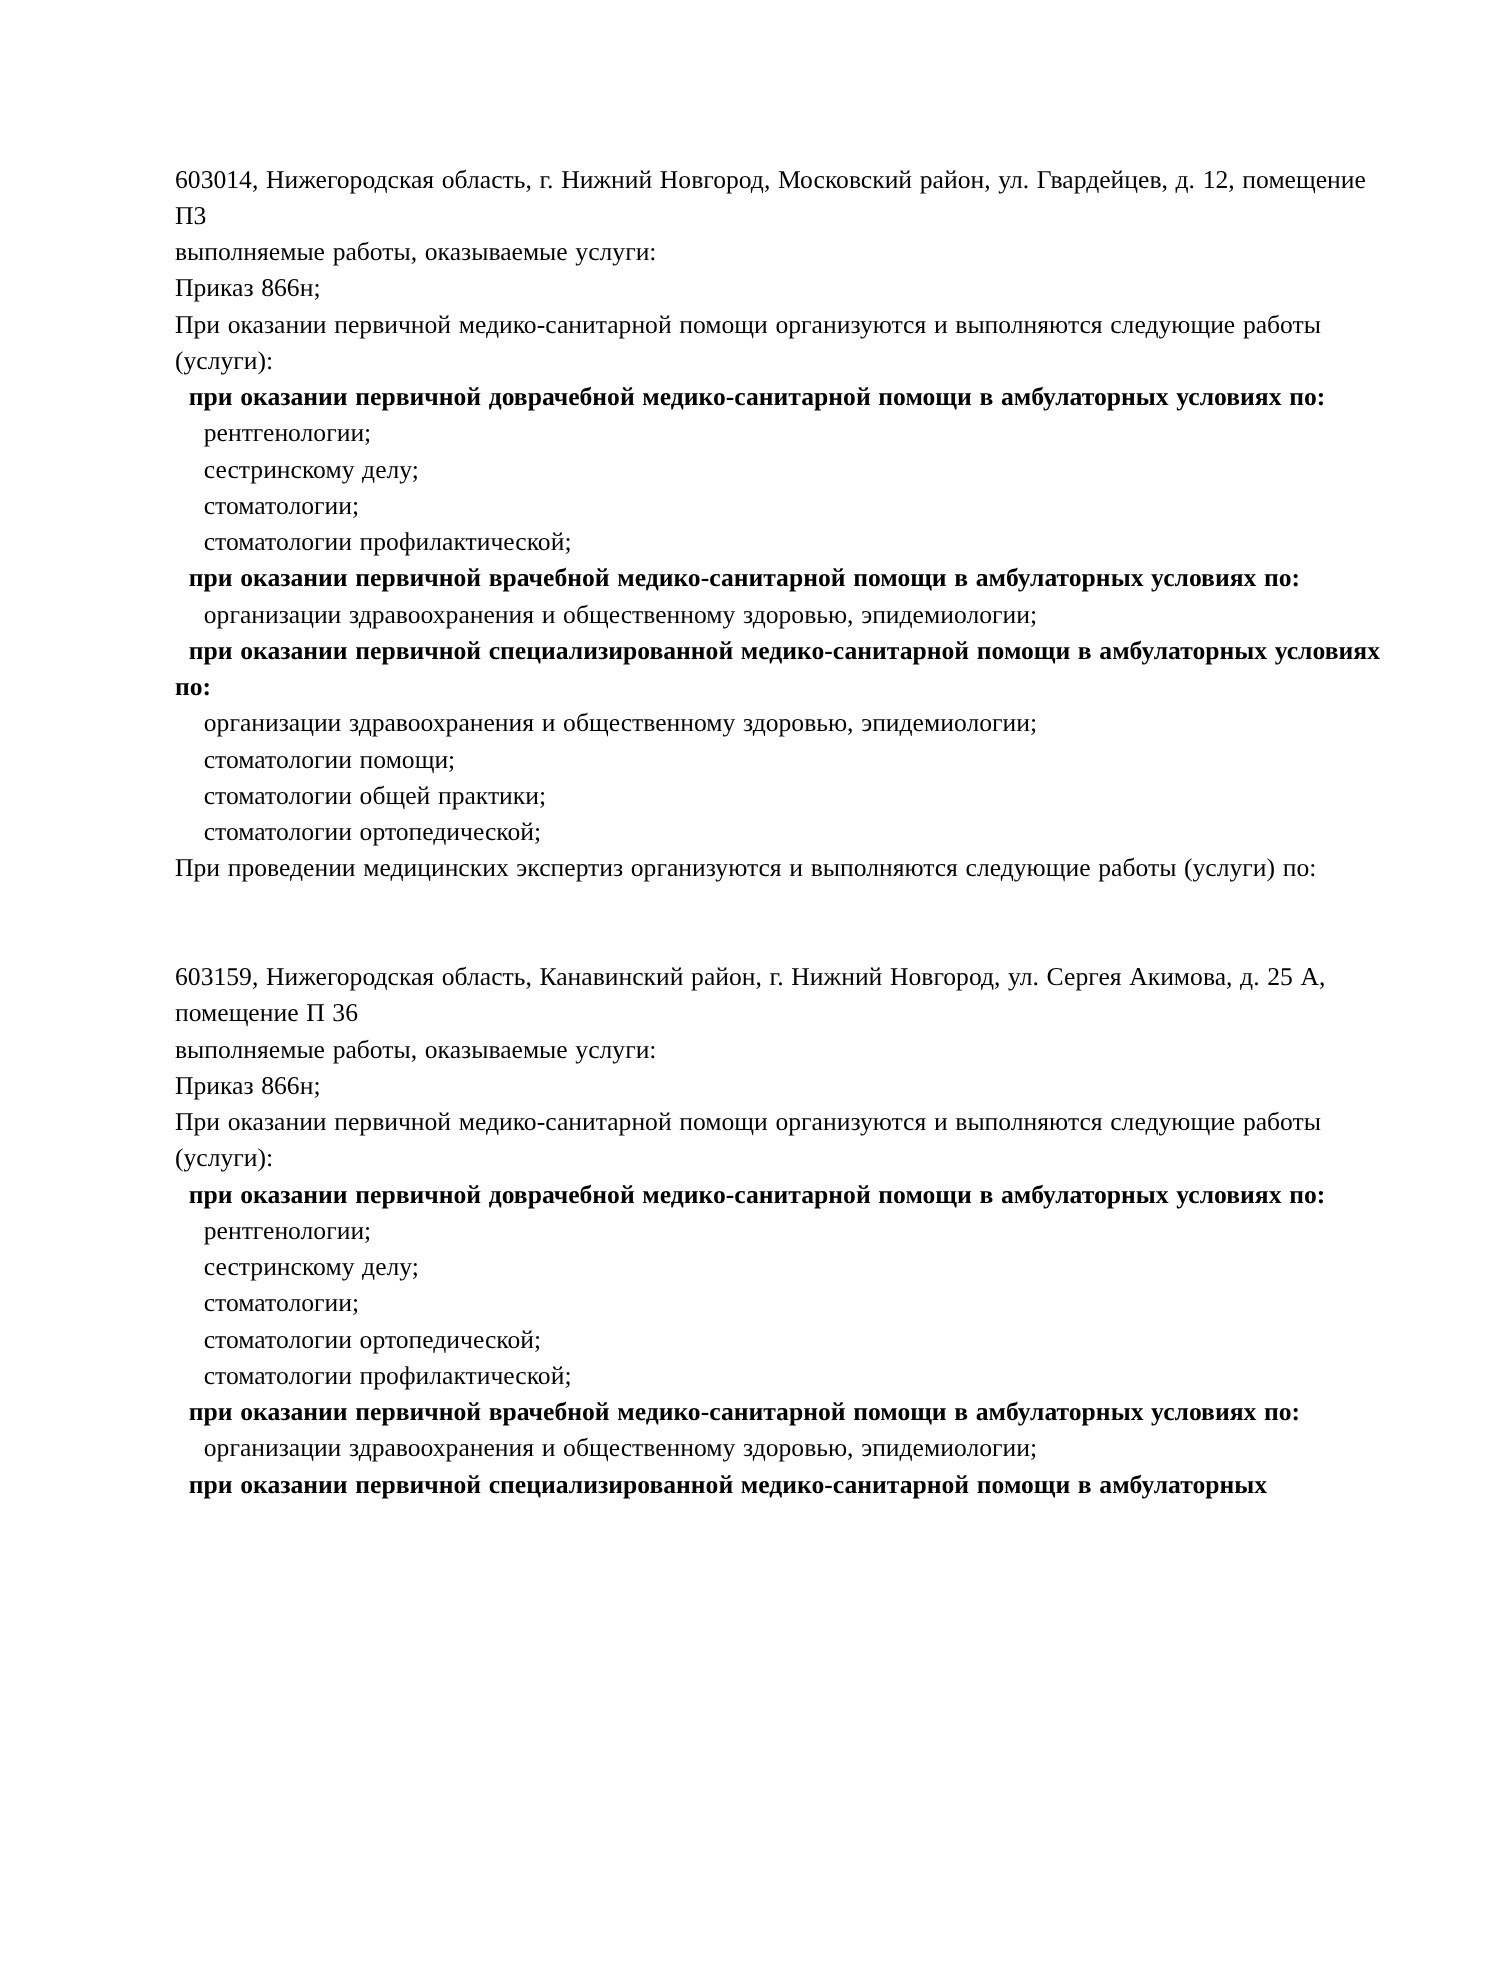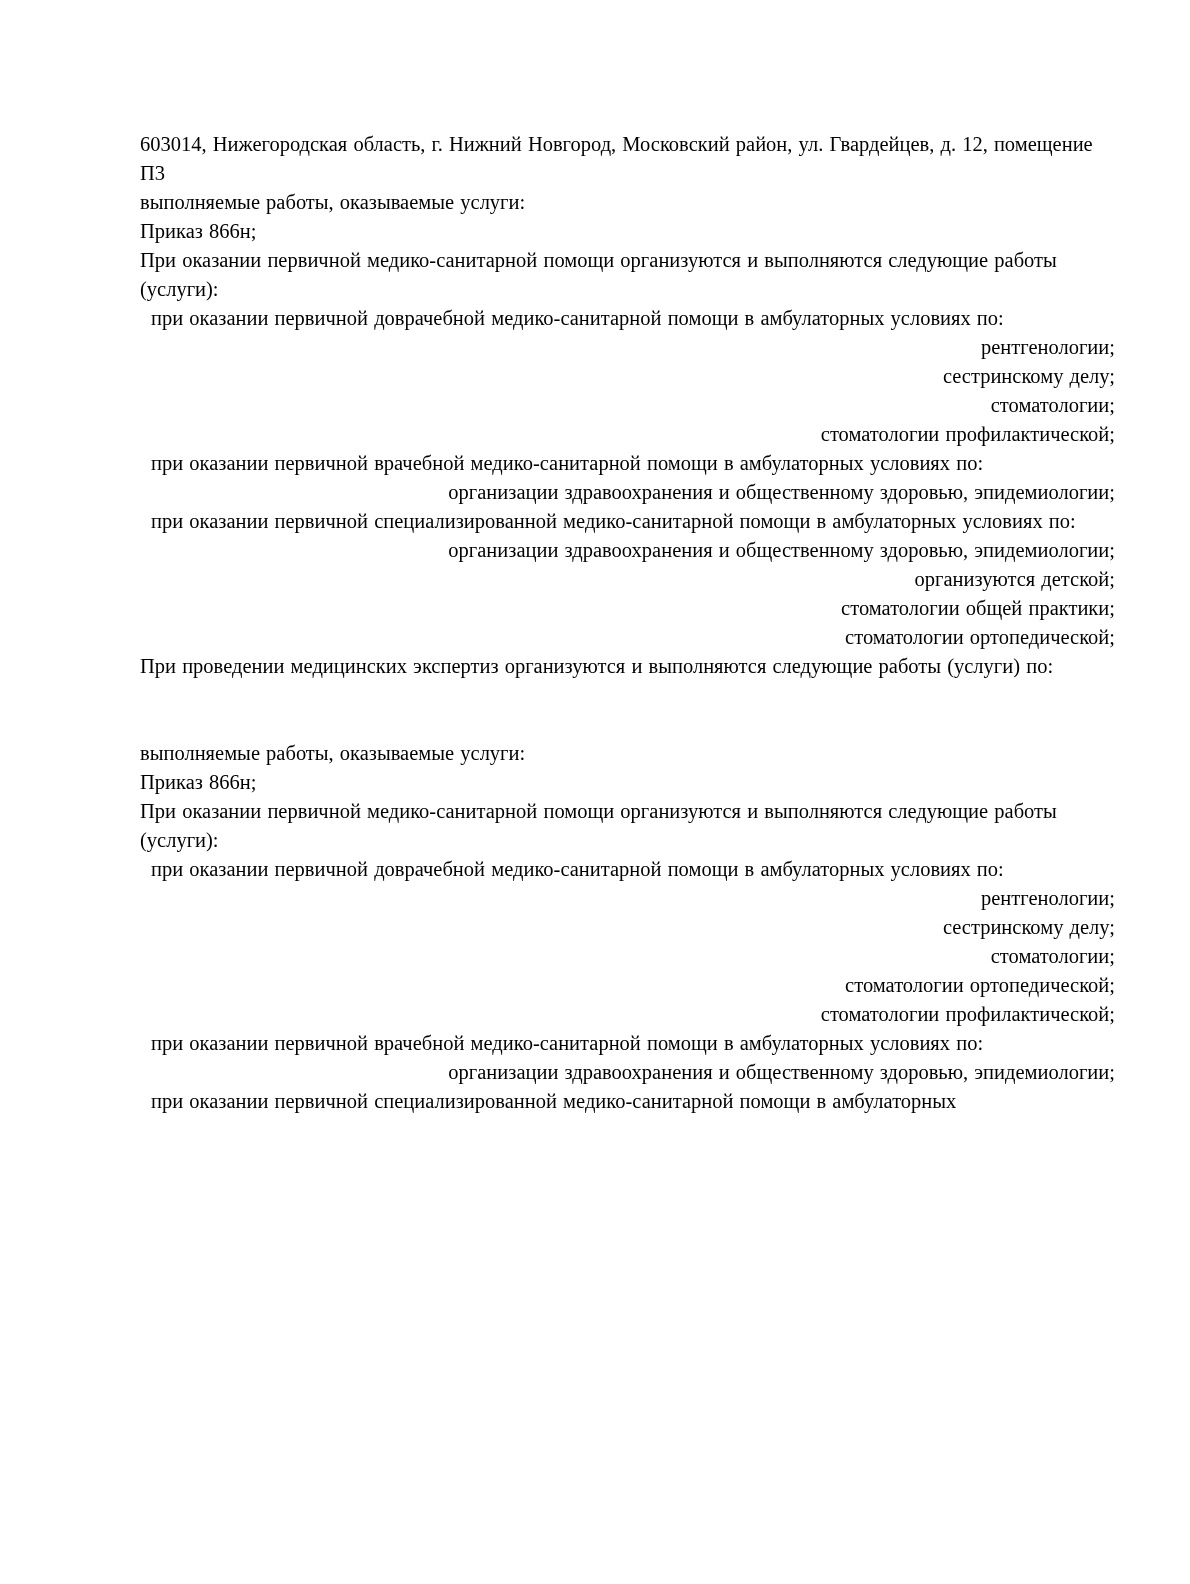--- a/index.html
+++ b/index.html
@@ -27,48 +27,49 @@
   }
   .line {
     margin: 0;
     padding: 0;
     font-size: 20.5px;
     line-height: 29px;
     white-space: normal;
     word-spacing: 1px;
   }
   .ind-0 { text-indent: 0; }
-  .ind-1 { text-indent: 11px; }
-  .ind-2 { text-indent: 23px; text-align: right; }
+  .ind-1 { text-indent: 11px; font-weight: bold; }
+  .ind-2 { text-indent: 23px; }
 </style>
 </head>
 <body>
 
 <div class="page">
   <div class="doc-body">
       <div class="block">
         <p class="line ind-0">603014, Нижегородская область, г. Нижний Новгород, Московский район, ул. Гвардейцев, д. 12, помещение П3</p>
         <p class="line ind-0">выполняемые работы, оказываемые услуги:</p>
         <p class="line ind-0">Приказ 866н;</p>
         <p class="line ind-0">При оказании первичной медико-санитарной помощи организуются и выполняются следующие работы (услуги):</p>
         <p class="line ind-1">при оказании первичной доврачебной медико-санитарной помощи в амбулаторных условиях по:</p>
         <p class="line ind-2">рентгенологии;</p>
         <p class="line ind-2">сестринскому делу;</p>
         <p class="line ind-2">стоматологии;</p>
         <p class="line ind-2">стоматологии профилактической;</p>
         <p class="line ind-1">при оказании первичной врачебной медико-санитарной помощи в амбулаторных условиях по:</p>
         <p class="line ind-2">организации здравоохранения и общественному здоровью, эпидемиологии;</p>
         <p class="line ind-1">при оказании первичной специализированной медико-санитарной помощи в амбулаторных условиях по:</p>
         <p class="line ind-2">организации здравоохранения и общественному здоровью, эпидемиологии;</p>
-        <p class="line ind-2">организуются детской;</p>
+        <p class="line ind-2">стоматологии помощи;</p>
         <p class="line ind-2">стоматологии общей практики;</p>
         <p class="line ind-2">стоматологии ортопедической;</p>
         <p class="line ind-0">При проведении медицинских экспертиз организуются и выполняются следующие работы (услуги) по:</p>
       </div>
       <div class="block">
+        <p class="line ind-0">603159, Нижегородская область, Канавинский район, г. Нижний Новгород, ул. Сергея Акимова, д. 25 А, помещение П 36</p>
         <p class="line ind-0">выполняемые работы, оказываемые услуги:</p>
         <p class="line ind-0">Приказ 866н;</p>
         <p class="line ind-0">При оказании первичной медико-санитарной помощи организуются и выполняются следующие работы (услуги):</p>
         <p class="line ind-1">при оказании первичной доврачебной медико-санитарной помощи в амбулаторных условиях по:</p>
         <p class="line ind-2">рентгенологии;</p>
         <p class="line ind-2">сестринскому делу;</p>
         <p class="line ind-2">стоматологии;</p>
         <p class="line ind-2">стоматологии ортопедической;</p>
         <p class="line ind-2">стоматологии профилактической;</p>
         <p class="line ind-1">при оказании первичной врачебной медико-санитарной помощи в амбулаторных условиях по:</p>

